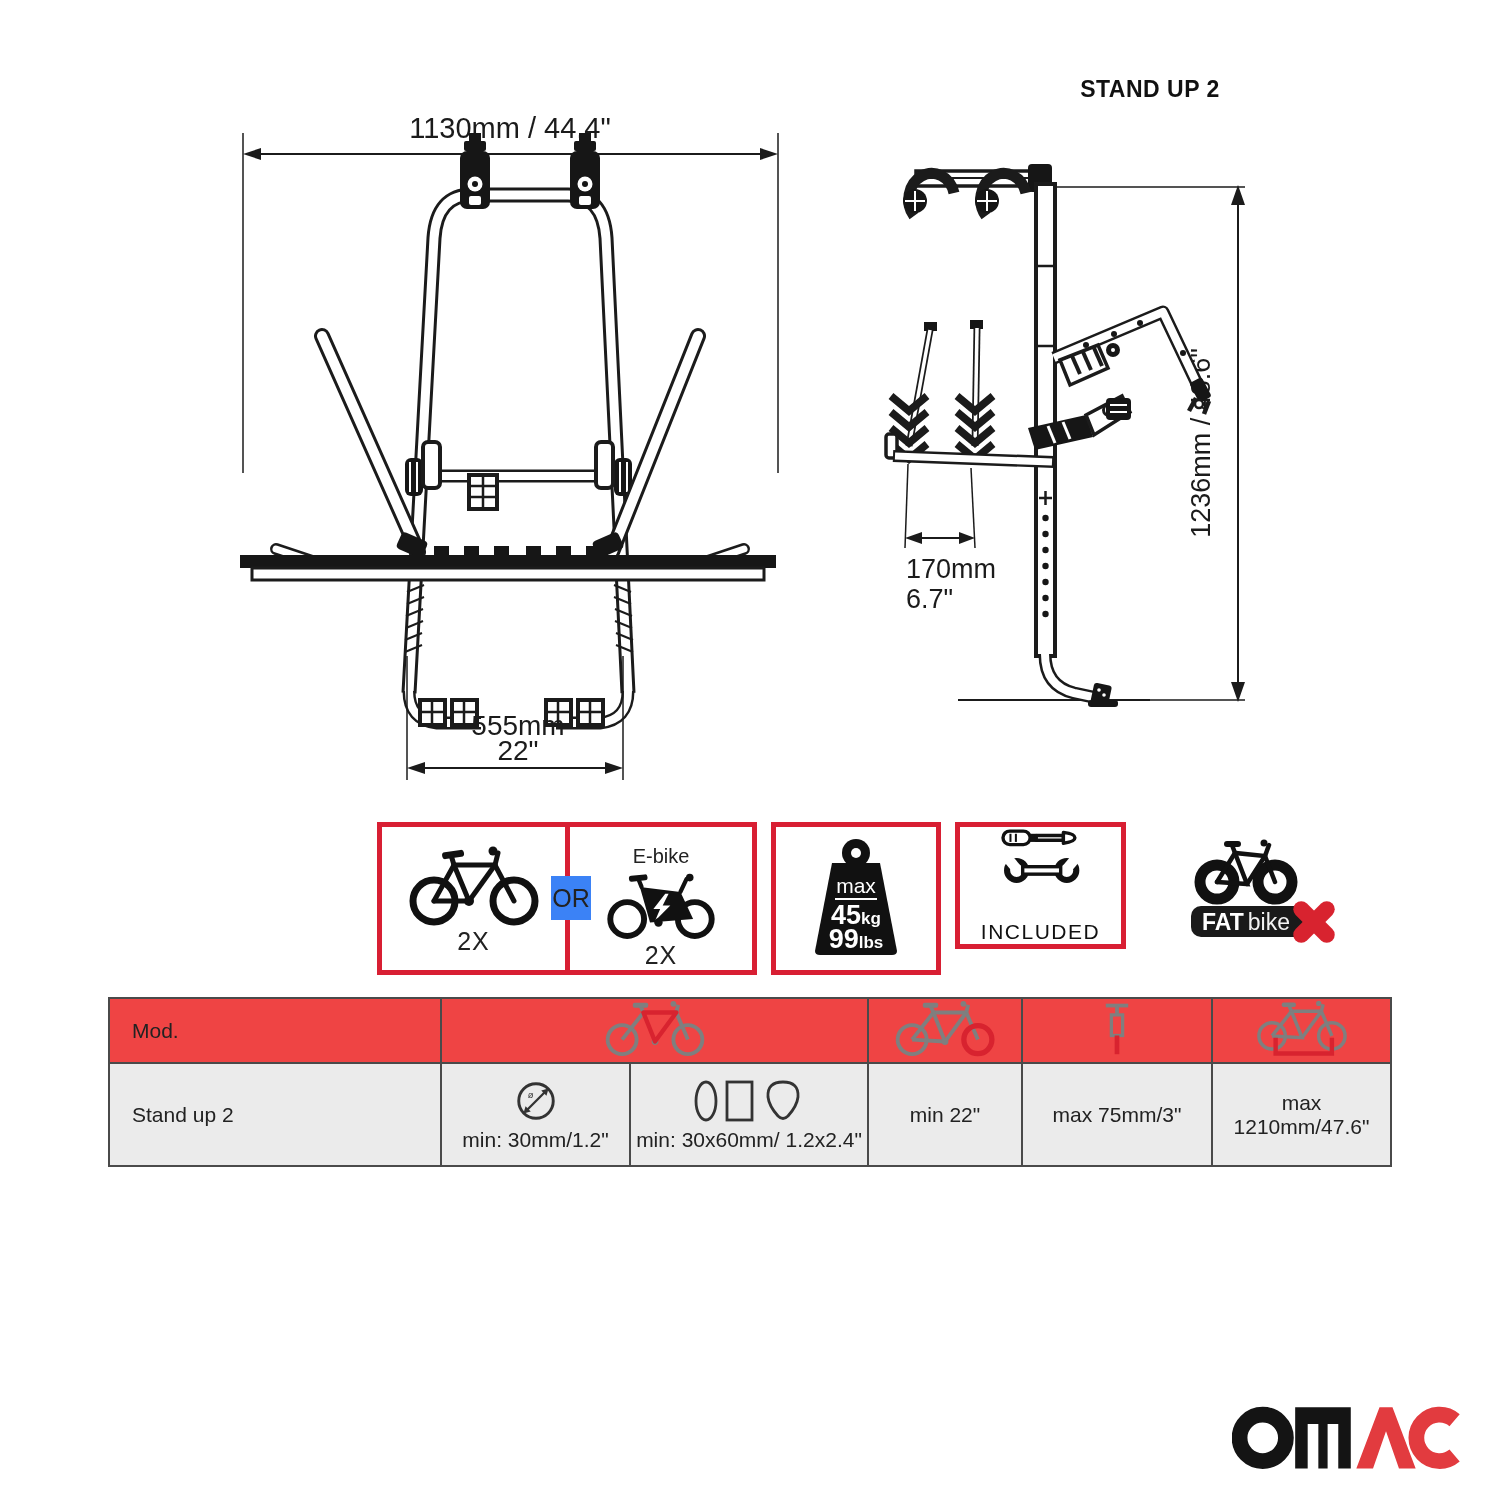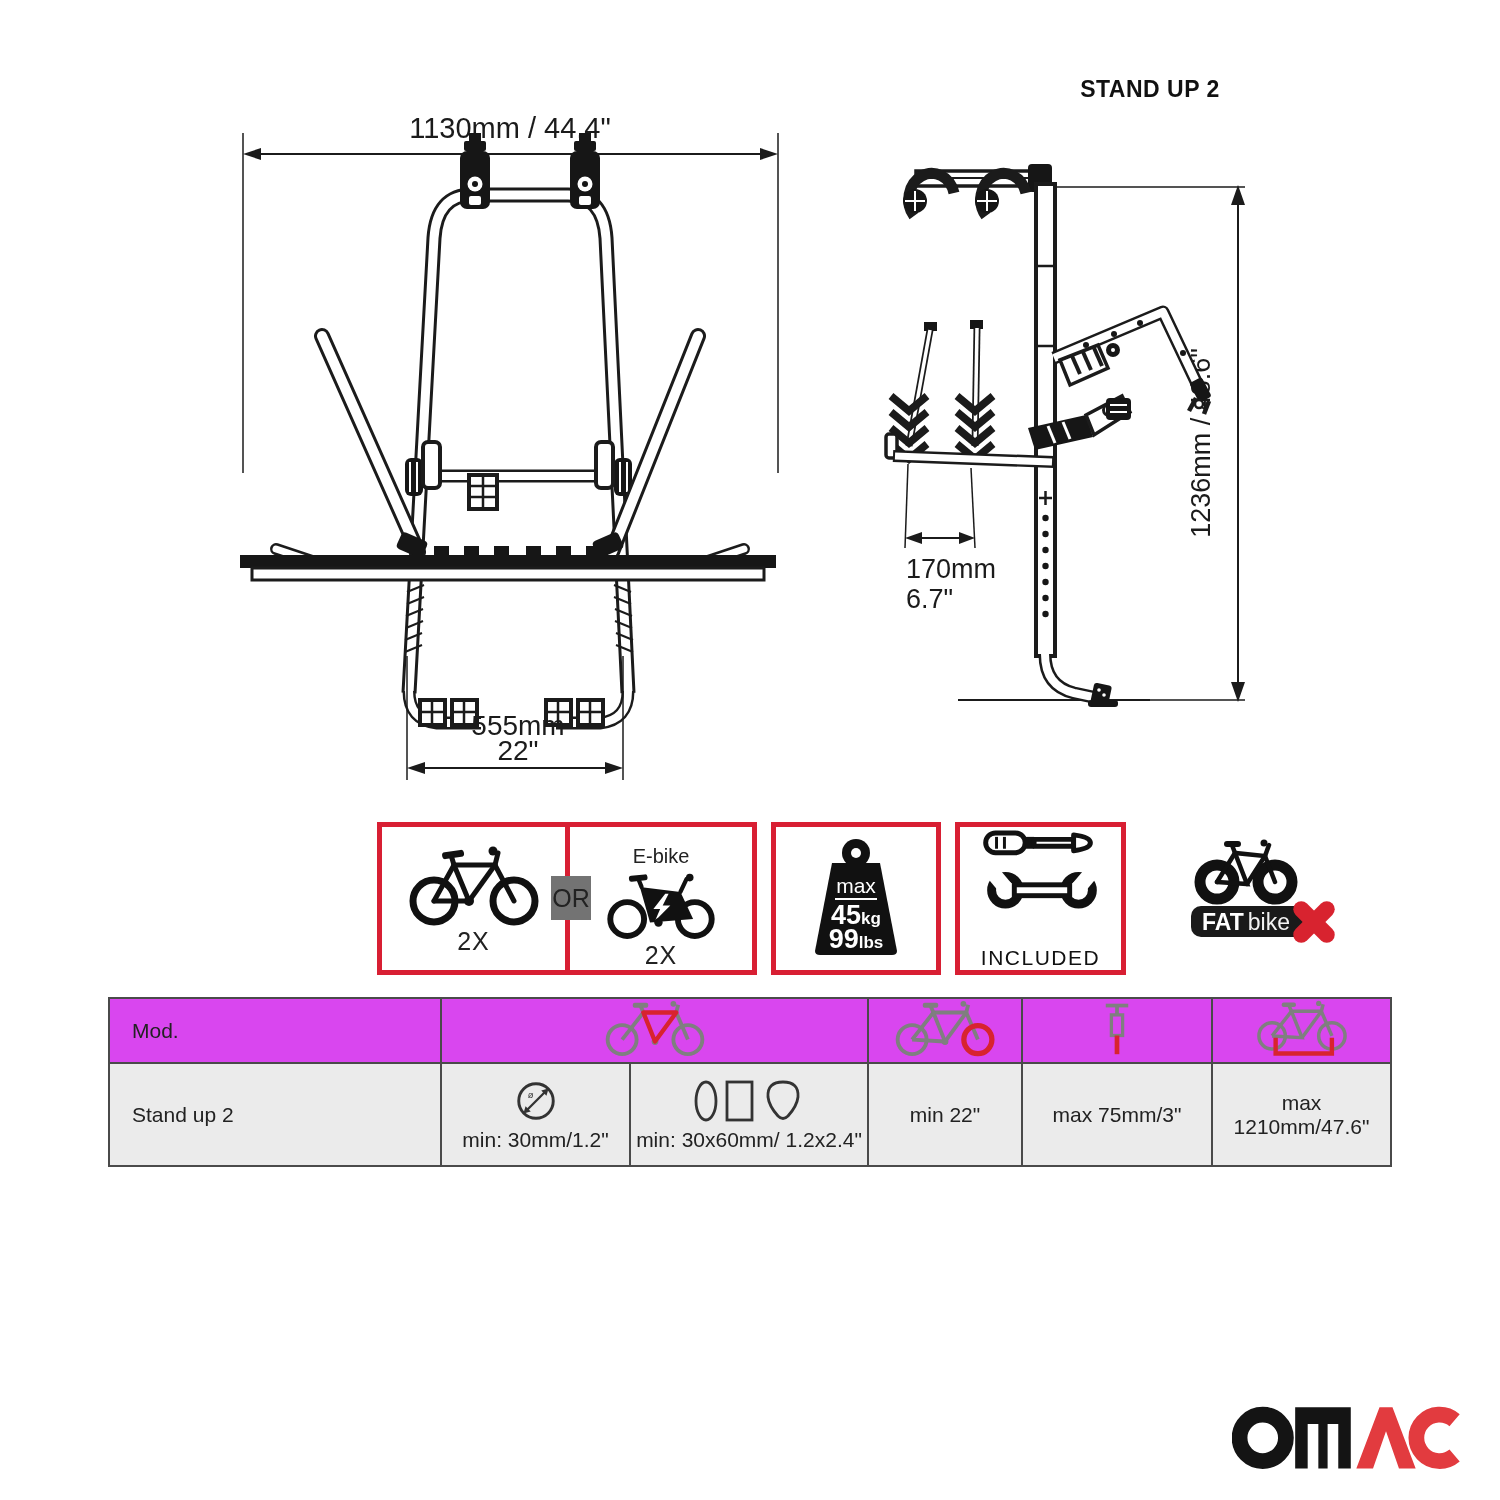--- a/index.html
+++ b/index.html
@@ -5,28 +5,28 @@
   html,body{margin:0;padding:0;background:#fff;}
   .canvas{position:relative;width:1500px;height:1500px;background:#fff;overflow:hidden;
           font-family:"Liberation Sans", sans-serif;color:#1b1b1b;border-radius:28px;}
   .abs{position:absolute;}
   .title{font-size:23px;font-weight:800;letter-spacing:.5px;color:#111;text-align:center;}
   
   .badge-box{position:absolute;border:5px solid #D81F33;box-sizing:border-box;background:#fff;
              display:flex;flex-direction:column;align-items:center;justify-content:center;}
   .qty{font-size:25px;color:#222;letter-spacing:1px;}
   .ebike-label{font-size:20px;color:#222;margin-bottom:2px;margin-top:18px;}
-  .or-chip{position:absolute;background:#737373;display:flex;align-items:center;justify-content:center;
+  .or-chip{position:absolute;background:#3b82f6;display:flex;align-items:center;justify-content:center;
            font-size:25px;color:#222;z-index:5;}
   .included{font-size:21px;letter-spacing:1.5px;color:#111;margin-top:4px;}
   
   .spec-table{position:absolute;left:108px;top:997px;border-collapse:collapse;table-layout:fixed;}
   .spec-table th,.spec-table td{border:2px solid #4a4a4a;padding:0;font-weight:normal;
       font-size:21px;color:#222;text-align:center;vertical-align:middle;box-sizing:border-box;}
-  .spec-table .hrow{height:62px;background:#d946ef;}
+  .spec-table .hrow{height:62px;background:#ef4444;}
   .spec-table .drow{height:103px;background:#ebebeb;}
   .cell-left{text-align:left !important;padding-left:22px !important;}
   .cellcol{display:flex;flex-direction:column;align-items:center;justify-content:center;gap:4px;}
   svg text{font-family:"Liberation Sans", sans-serif;}
 </style>
 </head>
 <body>
 
 <div class="canvas">
 
@@ -323,21 +323,21 @@
       <line x1="31" y1="62" x2="73" y2="62" stroke="#fff" stroke-width="2"></line>
       <text x="52" y="87" text-anchor="middle" fill="#fff" font-weight="bold">
         <tspan font-size="27">45</tspan><tspan font-size="17">kg</tspan>
       </text>
       <text x="52" y="111" text-anchor="middle" fill="#fff" font-weight="bold">
         <tspan font-size="27">99</tspan><tspan font-size="17">lbs</tspan>
       </text>
     </svg>
   </div>
 
-  <div class="badge-box" style="left:955px;top:822px;width:171px;height:153px;gap:32px;">
+  <div class="badge-box" style="left:955px;top:822px;width:171px;height:127px;gap:32px;">
     <svg width="120" height="84" viewBox="0 0 120 84">
       <g stroke="#111" fill="#fff" stroke-width="5" stroke-linejoin="round">
         <rect x="4" y="6" width="40" height="20" rx="10"></rect>
         <line x1="15" y1="10" x2="15" y2="22" stroke-width="3"></line>
         <line x1="23" y1="10" x2="23" y2="22" stroke-width="3"></line>
         <rect x="44" y="10" width="9" height="12" fill="#111" stroke="none"></rect>
         <rect x="53" y="12.5" width="40" height="7"></rect>
         <path d="M 93,8 q 17,2 17,8 q 0,6 -17,8 z"></path>
       </g>
       <g>

